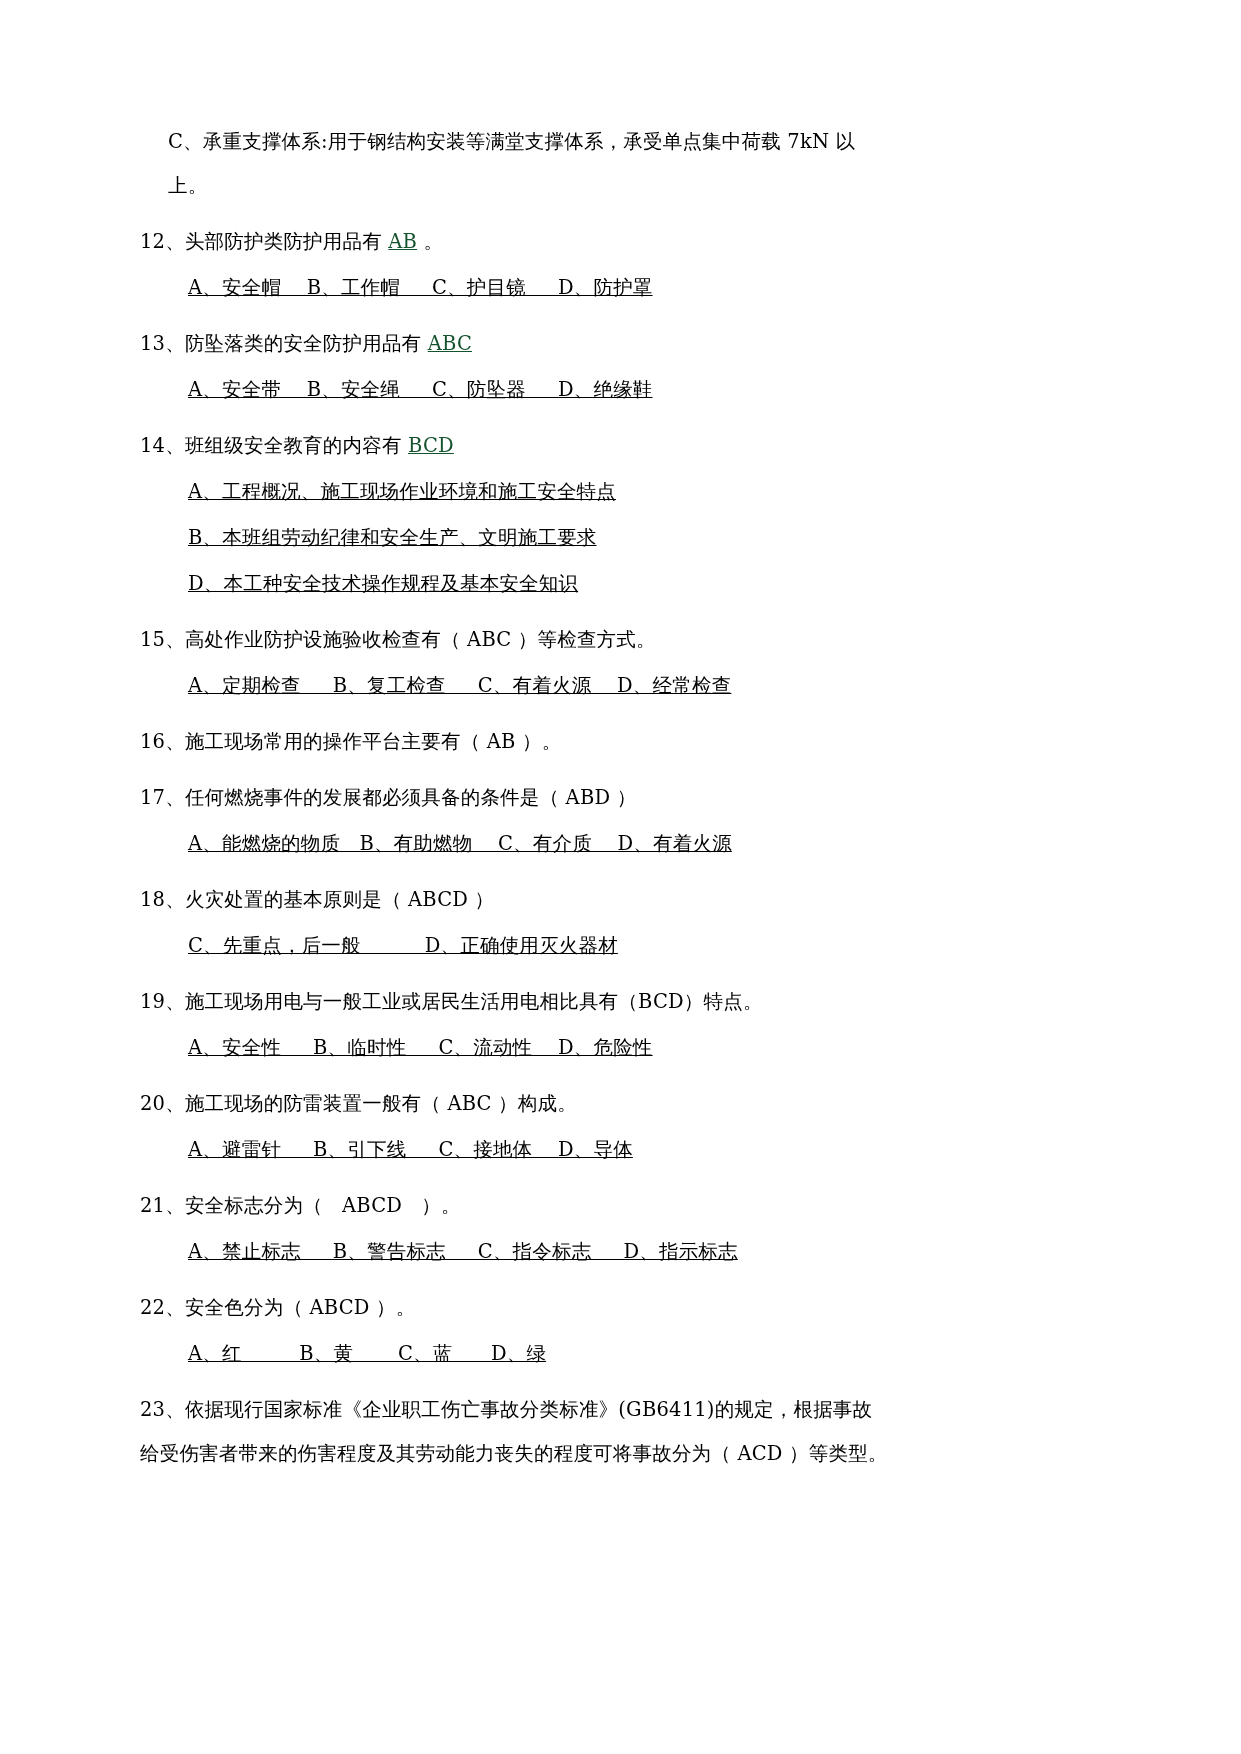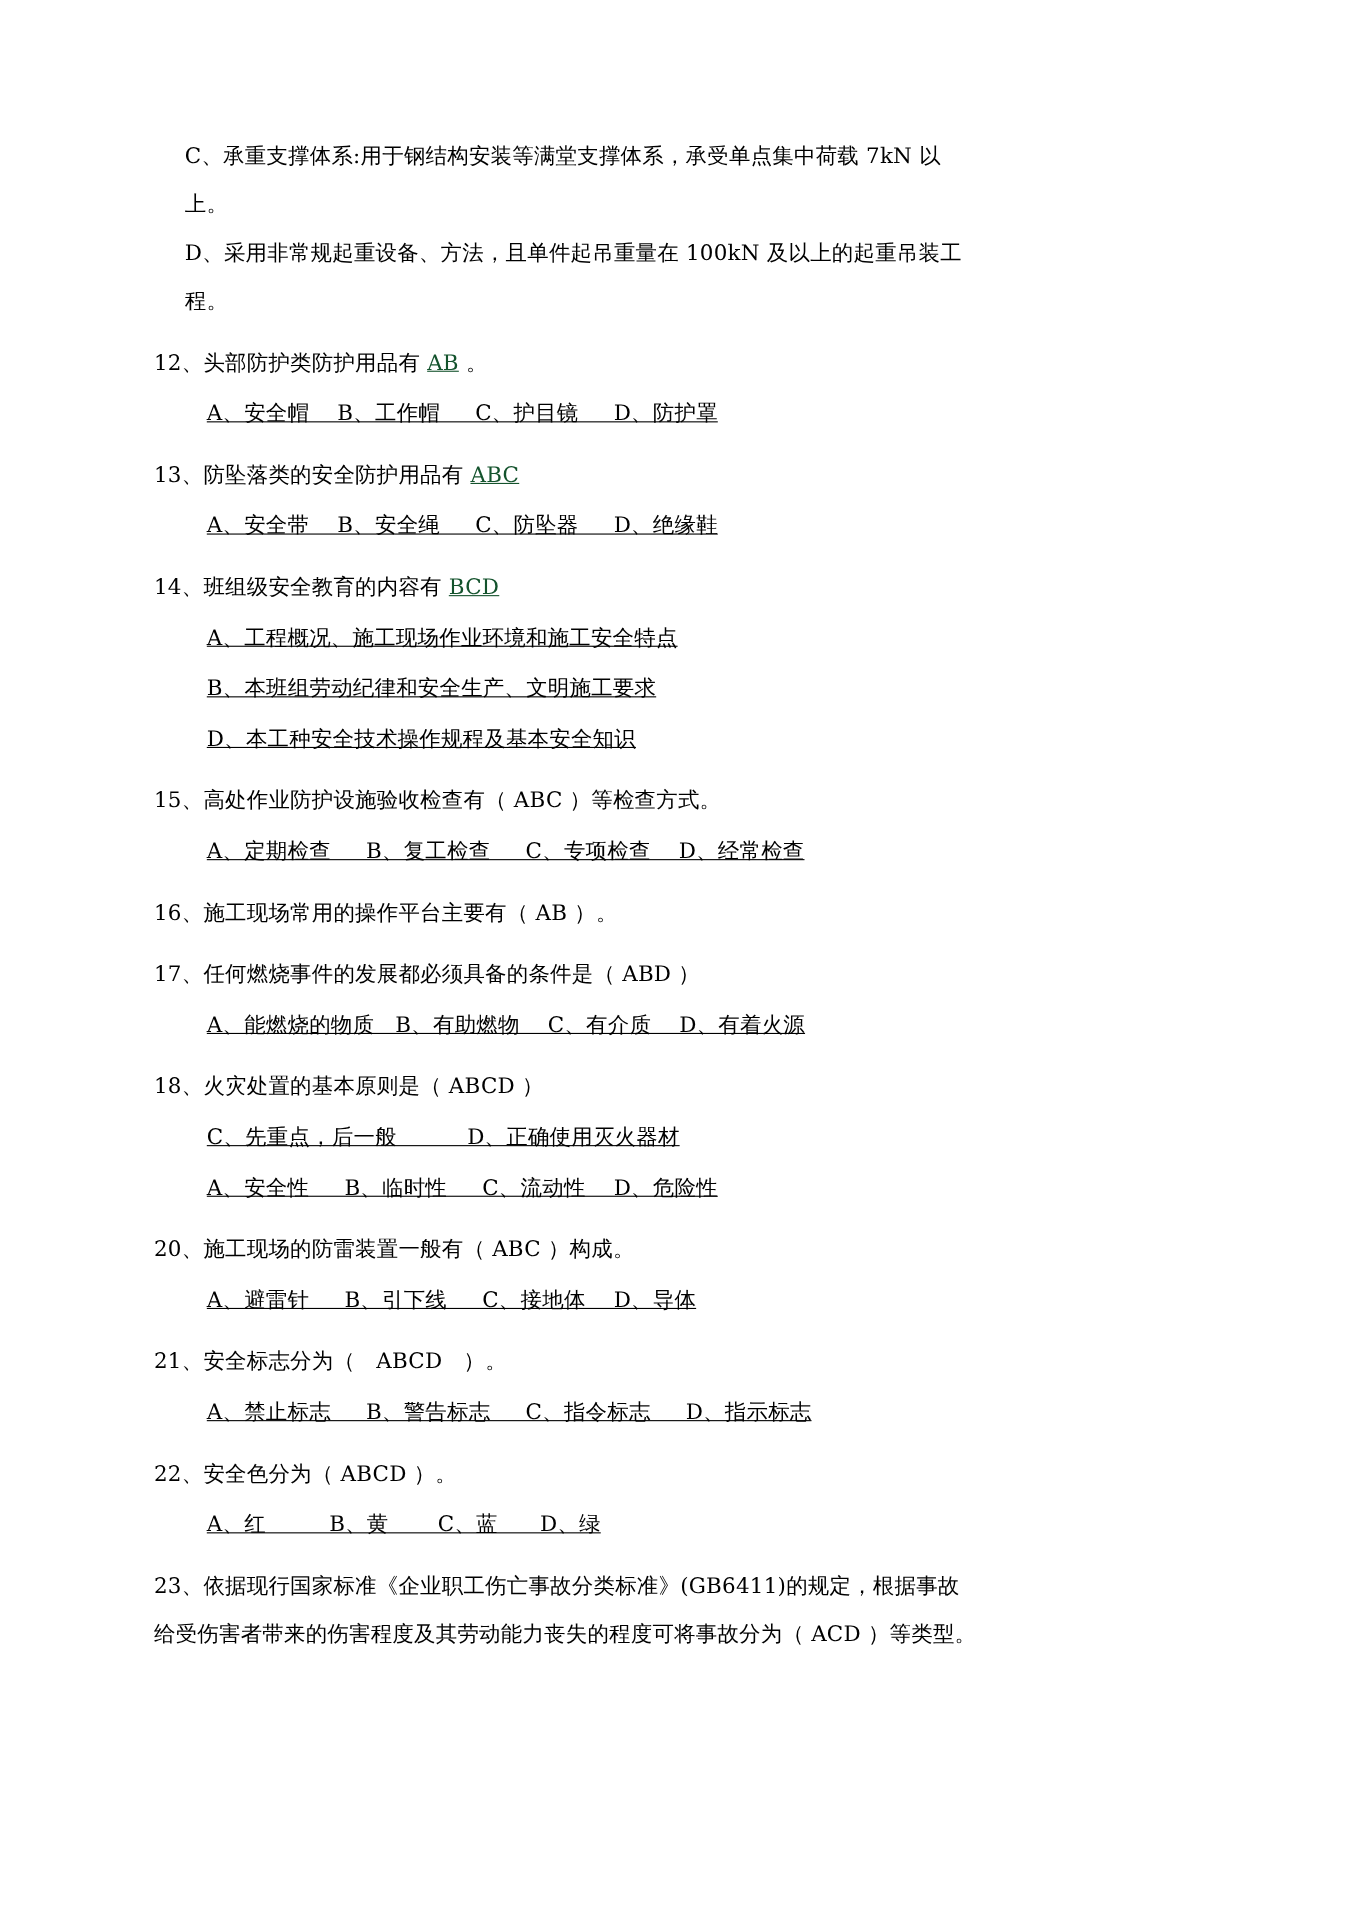--- a/index.html
+++ b/index.html
@@ -39,44 +39,44 @@
   .hang {
     text-indent: 0;
   }
 </style>
 </head>
 <body>
 
 <div class="page">
 
   <div class="line indent-1 block">C、承重支撑体系:用于钢结构安装等满堂支撑体系，承受单点集中荷载 7kN 以上。</div>
-  <div class="line indent-1 block">D、采用非常规起重设备、方法，且单件起吊重量在 100kN 及以上的起重吊装工程。</div>
 
   <div class="line indent-0 q"><span>12、头部防护类防护用品有 </span><span class="ans-red">AB</span><span> 。</span></div>
   <div class="line indent-2 sub">A、安全帽    B、工作帽     C、护目镜     D、防护罩</div>
 
   <div class="line indent-0 q"><span>13、防坠落类的安全防护用品有 </span><span class="ans-red">ABC</span><span></span></div>
   <div class="line indent-2 sub">A、安全带    B、安全绳     C、防坠器     D、绝缘鞋</div>
 
   <div class="line indent-0 q"><span>14、班组级安全教育的内容有 </span><span class="ans-red">BCD</span><span></span></div>
   <div class="line indent-2 sub">A、工程概况、施工现场作业环境和施工安全特点</div>
   <div class="line indent-2 sub">B、本班组劳动纪律和安全生产、文明施工要求</div>
   <div class="line indent-2 sub">D、本工种安全技术操作规程及基本安全知识</div>
 
   <div class="line indent-0 q">15、高处作业防护设施验收检查有（ ABC ）等检查方式。</div>
-  <div class="line indent-2 sub">A、定期检查     B、复工检查     C、专项检查    D、经常检查</div>
+  <div class="line indent-2 sub">A、定期检查     B、复工检查     C、有着火源    D、经常检查</div>
 
   <div class="line indent-0 q">16、施工现场常用的操作平台主要有（ AB ）。</div>
 
   <div class="line indent-0 q">17、任何燃烧事件的发展都必须具备的条件是（ ABD ）</div>
   <div class="line indent-2 sub">A、能燃烧的物质   B、有助燃物    C、有介质    D、有着火源</div>
 
   <div class="line indent-0 q">18、火灾处置的基本原则是（ ABCD ）</div>
   <div class="line indent-2 sub">C、先重点，后一般          D、正确使用灭火器材</div>
 
+  <div class="line indent-0 q">19、施工现场用电与一般工业或居民生活用电相比具有（BCD）特点。</div>
   <div class="line indent-2 sub">A、安全性     B、临时性     C、流动性    D、危险性</div>
 
   <div class="line indent-0 q">20、施工现场的防雷装置一般有（ ABC ）构成。</div>
   <div class="line indent-2 sub">A、避雷针     B、引下线     C、接地体    D、导体</div>
 
   <div class="line indent-0 q">21、安全标志分为（   ABCD   ）。</div>
   <div class="line indent-2 sub">A、禁止标志     B、警告标志     C、指令标志     D、指示标志</div>
 
   <div class="line indent-0 q">22、安全色分为（ ABCD ）。</div>
   <div class="line indent-2 sub">A、红         B、黄       C、蓝      D、绿</div>

